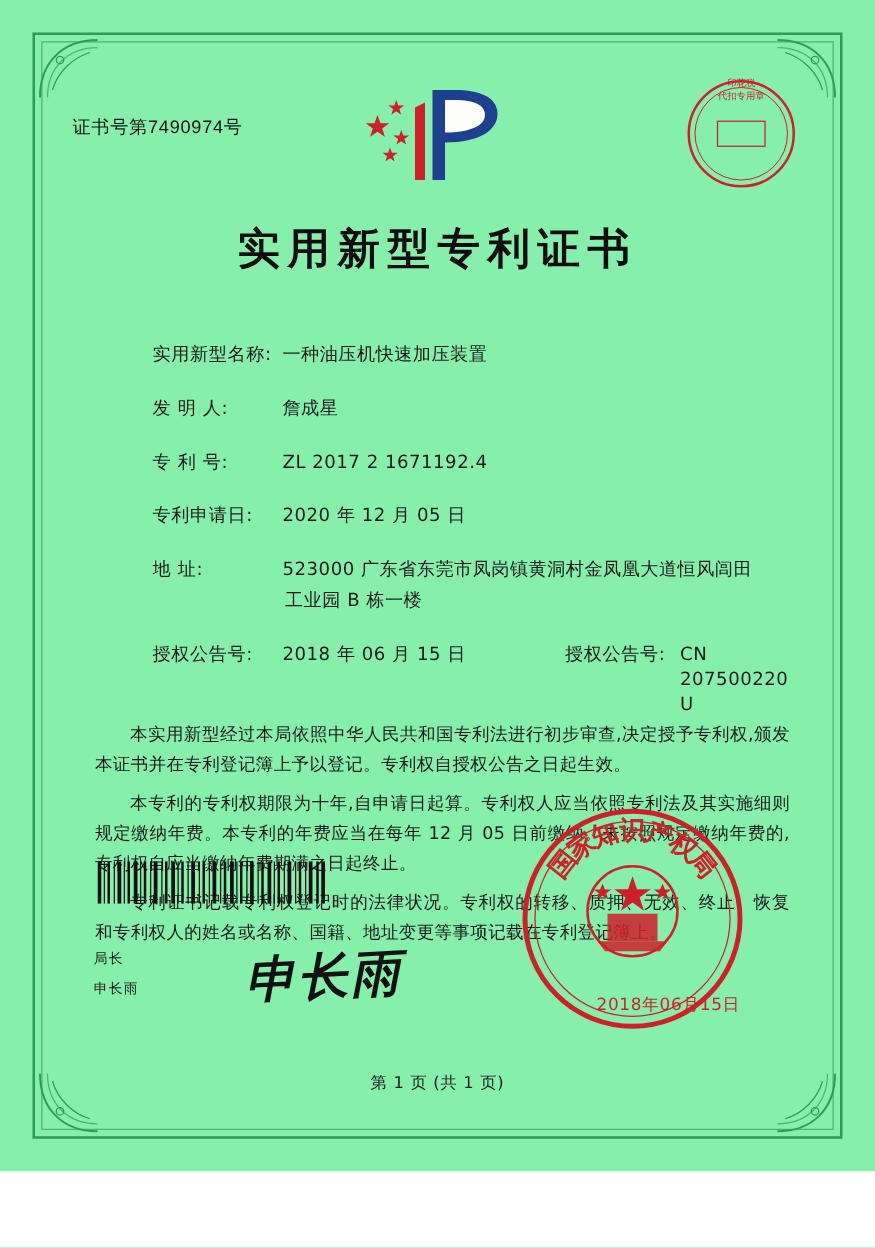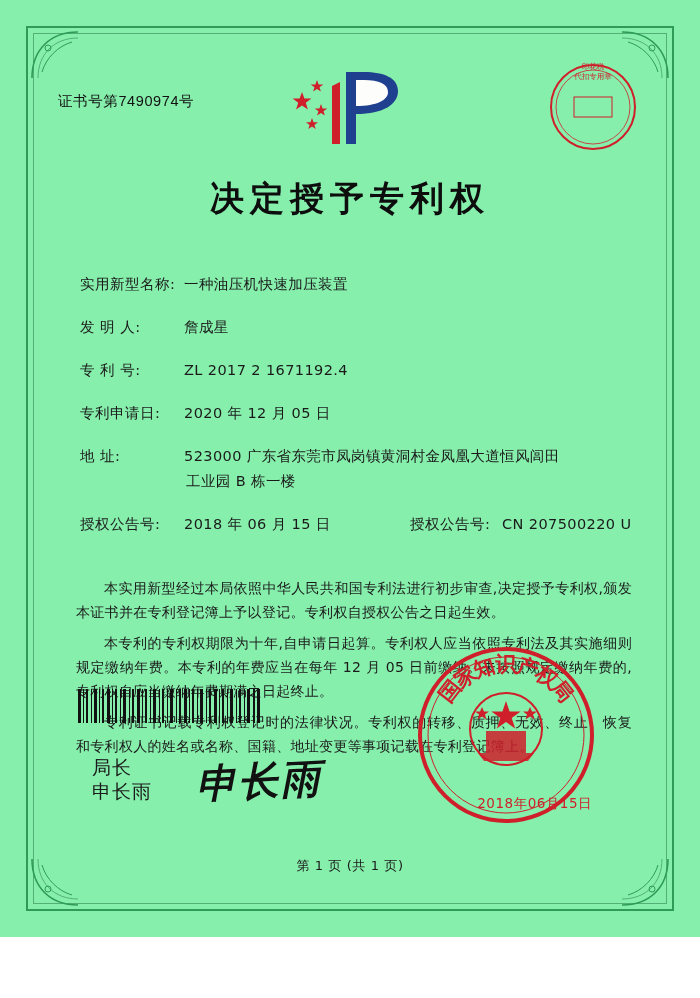--- a/index.html
+++ b/index.html
@@ -130,20 +130,21 @@
   .field-row {
     display: flex;
     align-items: flex-start;
     margin-bottom: 23px;
   }
   .field-label {
     width: 104px;
     flex: 0 0 104px;
     white-space: nowrap;
     letter-spacing: 0.5px;
+    margin-left: 42px;
   }
   .field-value {
     flex: 1;
     letter-spacing: 0.4px;
   }
   .field-value .line2 {
     display: block;
     margin-top: 5px;
     padding-left: 2px;
   }
@@ -180,23 +181,23 @@
   .barcode {
     position: absolute;
     left: 22px;
     bottom: 158px;
     width: 184px;
     height: 34px;
   }
 
   .signature-block {
     position: absolute;
-    left: 36px;
+    left: 19px;
     bottom: 78px;
-    font-size: 19px;
+    font-size: 11px;
     line-height: 24px;
     letter-spacing: 1px;
   }
 
   .handwriting {
     position: absolute;
     left: 140px;
     bottom: 72px;
     font-family: "DejaVu Serif", serif;
     font-size: 40px;
@@ -302,21 +303,21 @@
         <circle cx="45" cy="45" r="42" fill="none" stroke="#cf1f2a" stroke-width="2"></circle>
         <circle cx="45" cy="45" r="37" fill="none" stroke="#cf1f2a" stroke-width="0.8"></circle>
         <rect x="26" y="35" width="38" height="20" fill="none" stroke="#cf1f2a" stroke-width="1"></rect>
       </svg>
       <div class="seal-text">
         <span>印花税</span>
         <span>代扣专用章</span>
       </div>
     </div>
 
-    <div class="title">决定授予专利权</div>
+    <div class="title">实用新型专利证书</div>
 
     <div class="fields">
 
       <div class="field-row">
         <div class="field-label">实用新型名称:</div>
         <div class="field-value">一种油压机快速加压装置</div>
       </div>
 
       <div class="field-row">
         <div class="field-label">发 明 人:</div>

